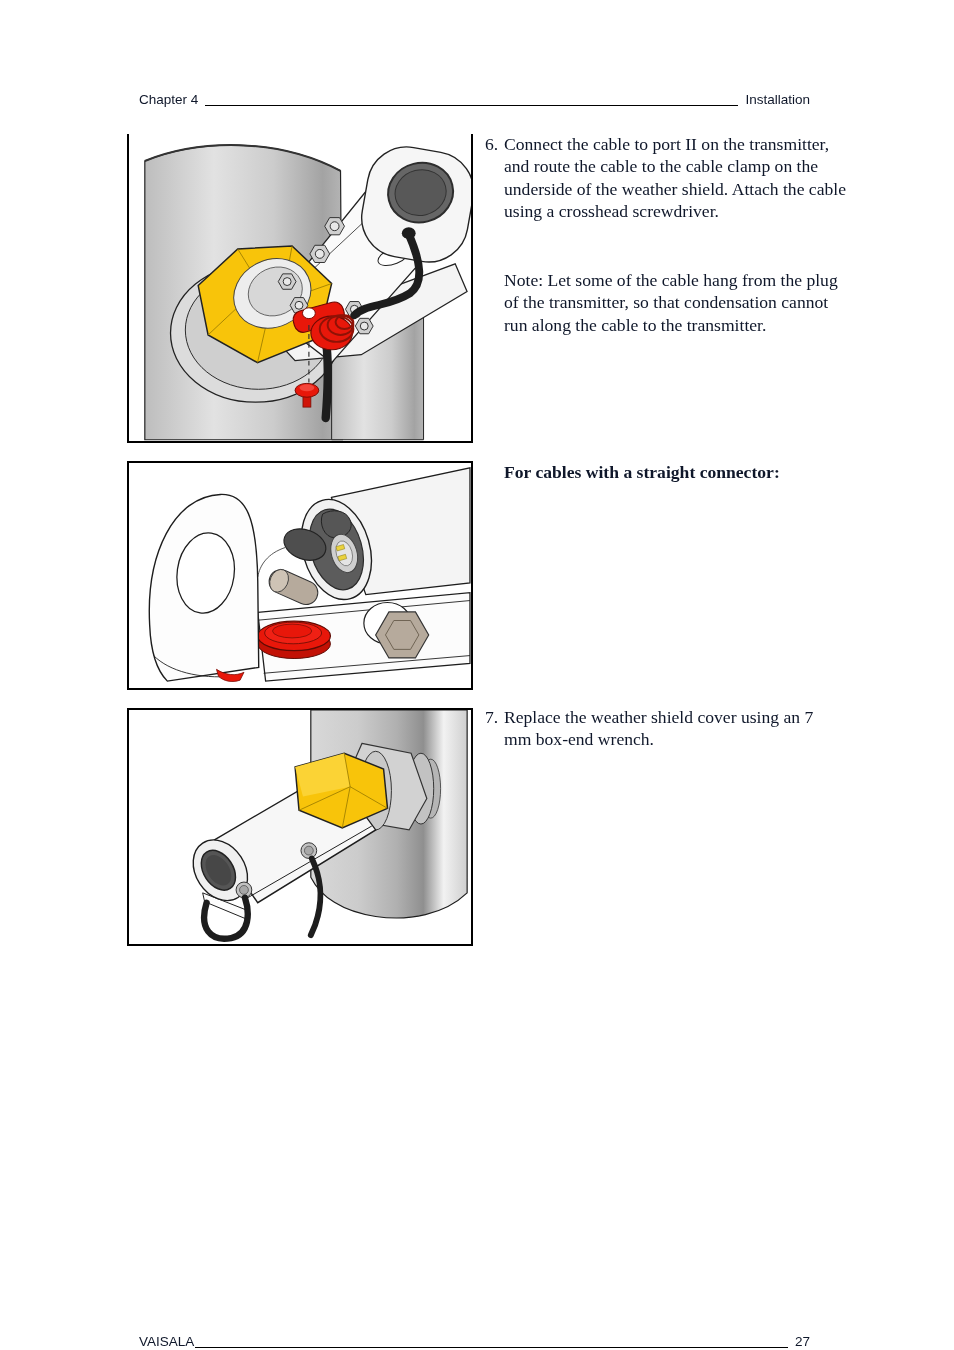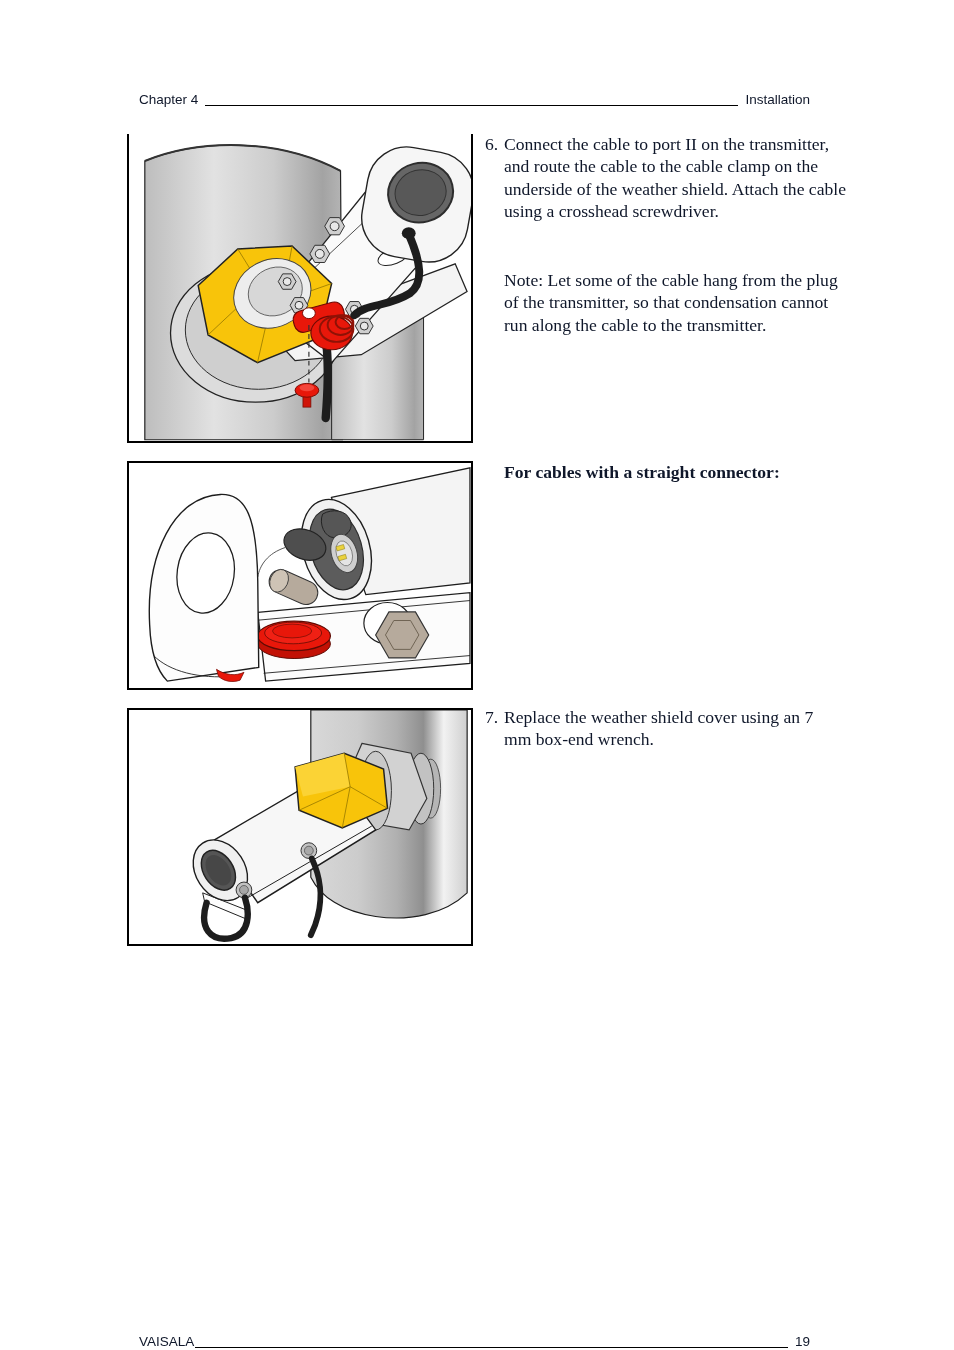--- a/index.html
+++ b/index.html
@@ -225,16 +225,16 @@
   </div>
 
   <div class="tblock step" id="step7">
     <span class="step-num">7.</span>
     <div class="step-text">Replace the weather shield cover using an 7 mm box-end wrench.</div>
   </div>
 
   <div class="hf footer">
     <span>VAISALA</span>
     <span class="rule"></span>
-    <span>19</span>
+    <span>27</span>
   </div>
 
 </div>
 
 </body></html>

